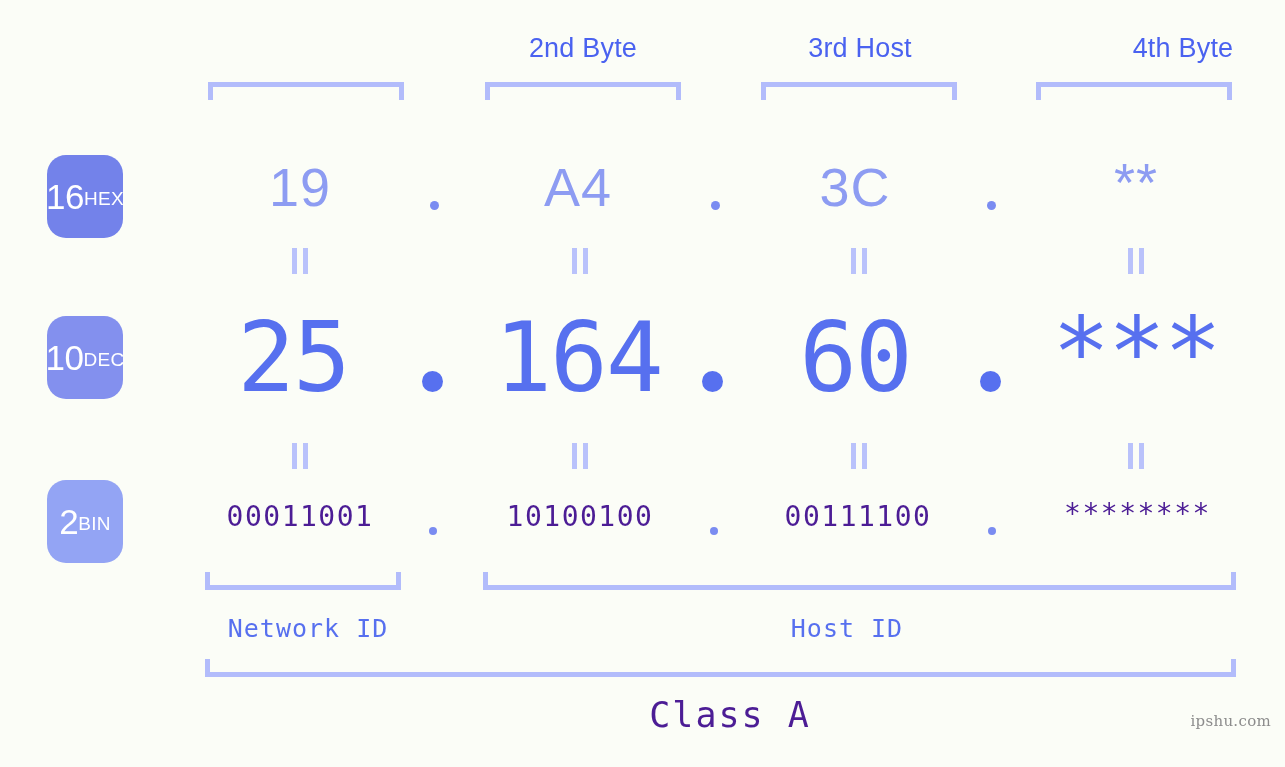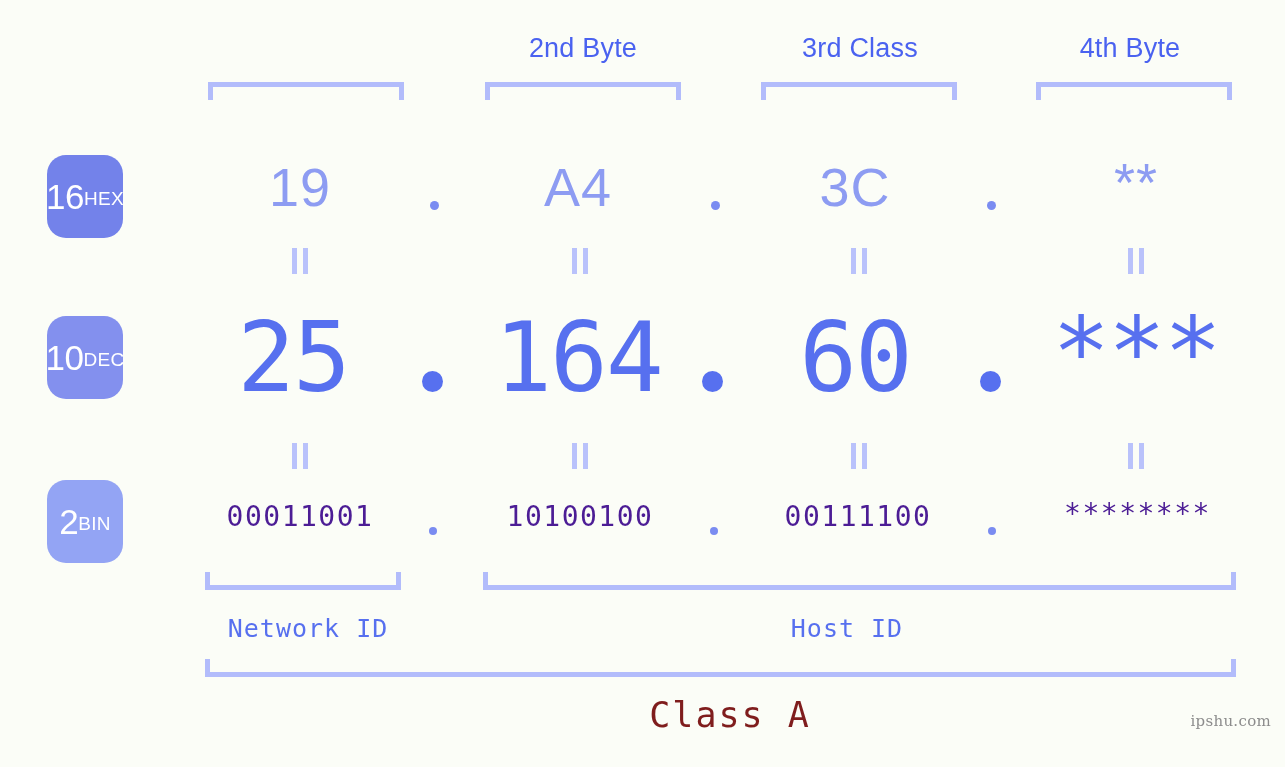--- a/index.html
+++ b/index.html
@@ -143,42 +143,42 @@
     font-size: 25px;
     color: #5770ef;
     white-space: nowrap;
     letter-spacing: 1px;
   }
   .class-label {
     position: absolute;
     text-align: center;
     font-family: "DejaVu Sans Mono", "Liberation Mono", monospace;
     font-size: 35px;
-    color: #7f1d1d;
+    color: #4c1d95;
     white-space: nowrap;
     letter-spacing: 2px;
   }
   .watermark {
     position: absolute;
     right: 14px;
     top: 712px;
     font-family: "DejaVu Serif", "Liberation Serif", serif;
     font-size: 15px;
     color: #8c8c8c;
     letter-spacing: 0.3px;
   }
 </style>
 </head>
 <body>
 
 <div class="stage">
 
   <div class="byte-title" style="left:483px; width:200px;">2nd Byte</div>
-  <div class="byte-title" style="left:760px; width:200px;">3rd Class</div>
-  <div class="byte-title" style="left:1030px; width:200px;">4th Byte</div>
+  <div class="byte-title" style="left:760px; width:200px;">3rd Host</div>
+  <div class="byte-title" style="left:1083px; width:200px;">4th Byte</div>
 
   <div class="bracket down" style="left:208px; top:82px; width:196px;"></div>
   <div class="bracket down" style="left:485px; top:82px; width:196px;"></div>
   <div class="bracket down" style="left:761px; top:82px; width:196px;"></div>
   <div class="bracket down" style="left:1036px; top:82px; width:196px;"></div>
 
   <div class="badge" style="top:155px; height:83px; background:#7382ea;">
     <span class="num">16</span>
     <span class="lbl">HEX</span>
   </div>

